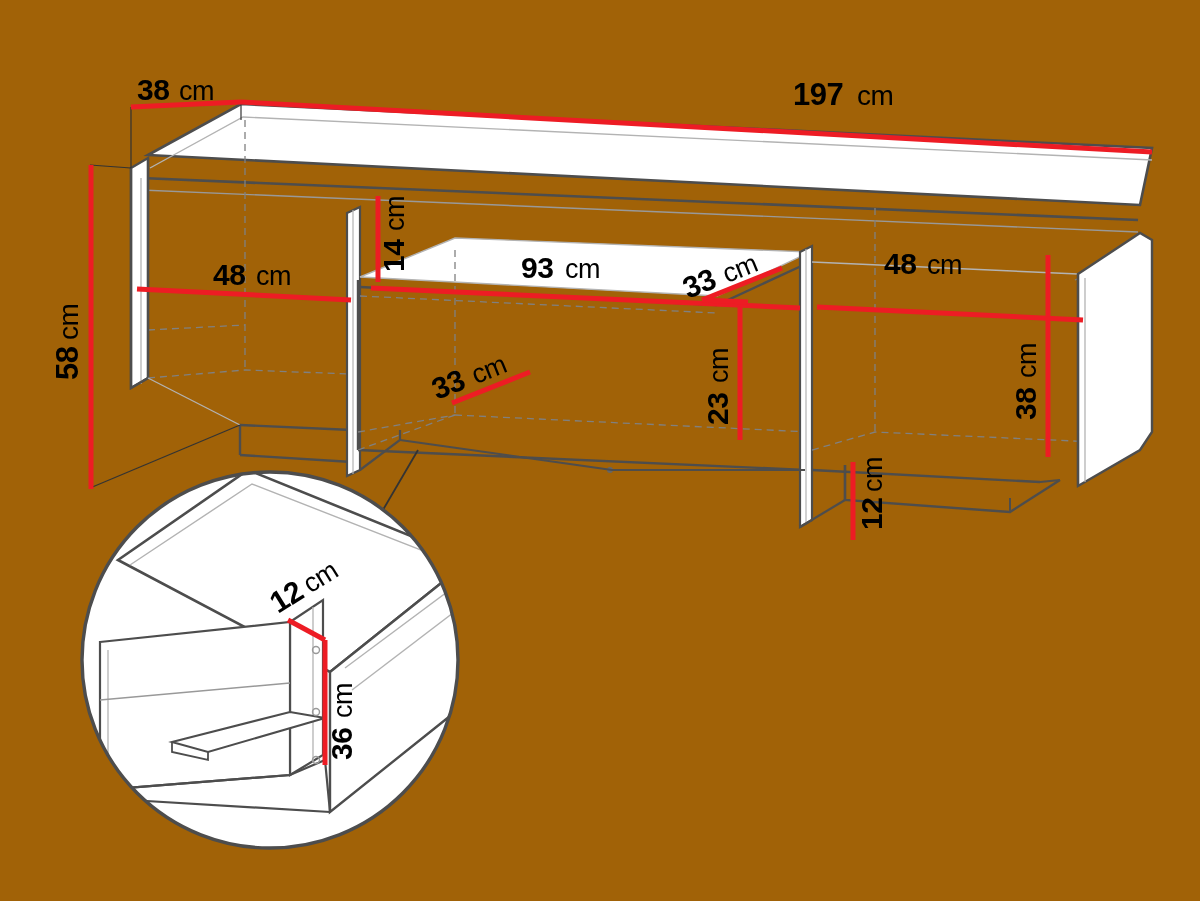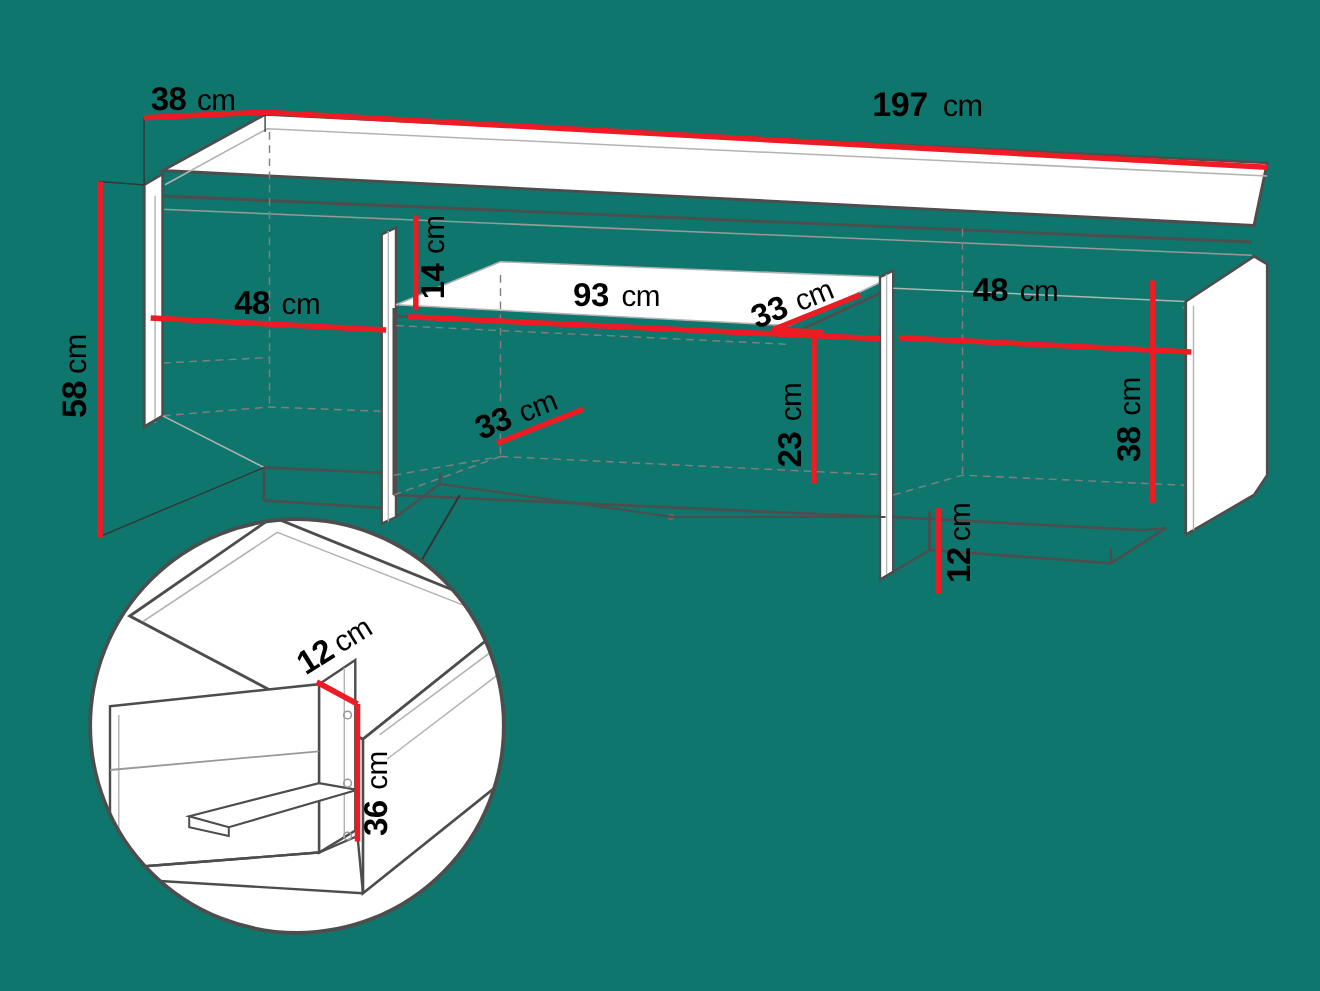--- a/index.html
+++ b/index.html
@@ -12,21 +12,21 @@
     width: 1200px;
     height: 901px;
     font-family: "Liberation Sans", sans-serif;
     overflow: hidden;
     position: relative;
   }
   #diagram-root {
     position: relative;
     width: 1200px;
     height: 901px;
-    background: #0f766e;
+    background: #a16207;
     text-align: right;
   }
   svg.board {
     position: absolute;
     top: 0;
     left: 0;
     width: 1200px;
     height: 901px;
     display: block;
   }

